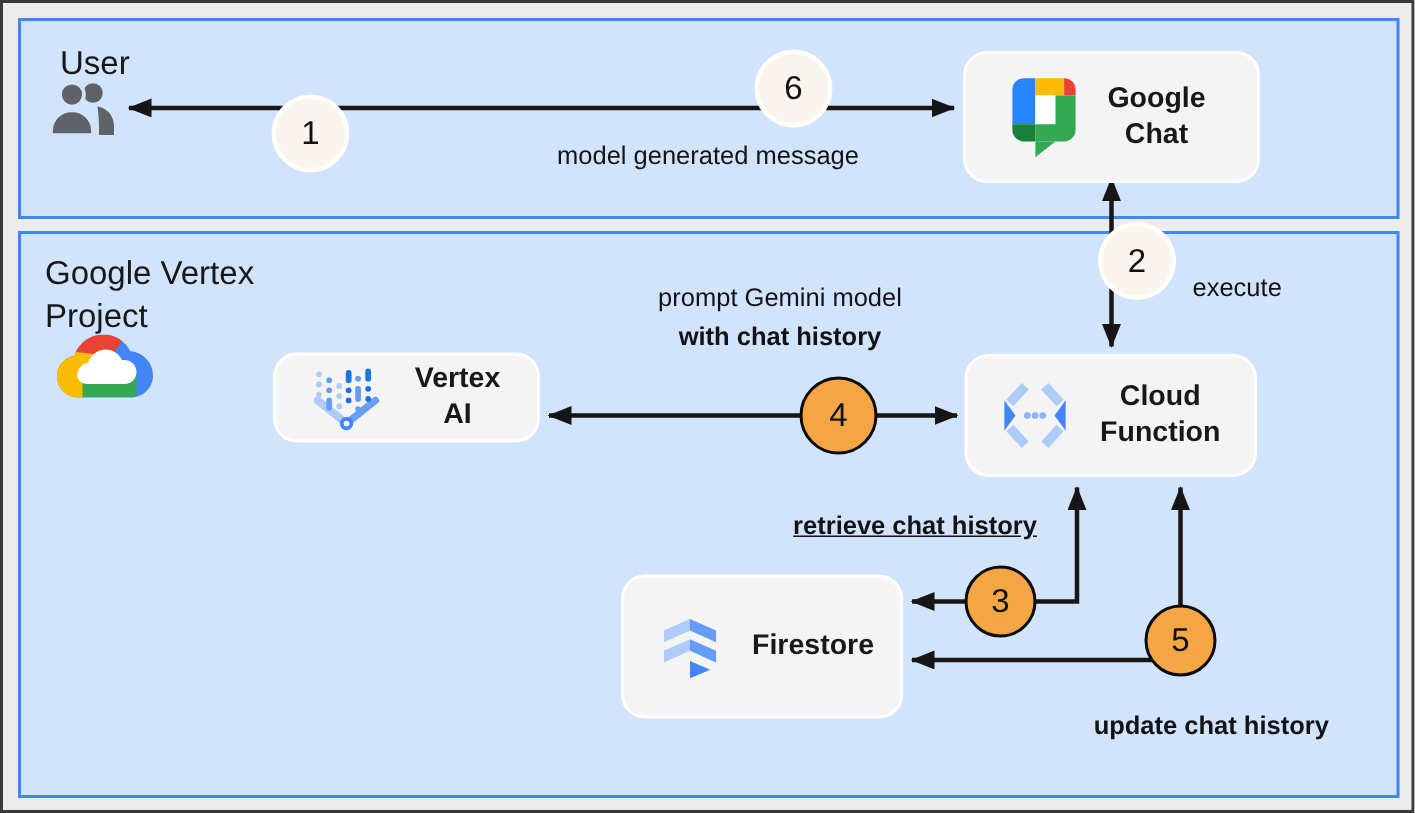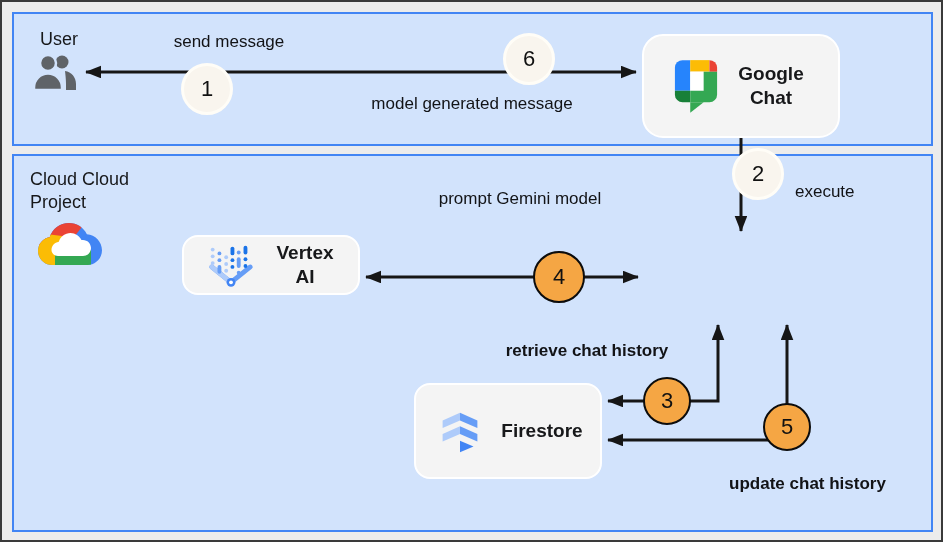--- a/index.html
+++ b/index.html
@@ -4,30 +4,30 @@
 <style>
   html,body{margin:0;padding:0;background:#ececec;}
   .stage{
     position:relative;width:943px;height:542px;box-sizing:border-box;
     background:#ececec;border:2px solid #3a3a3a;overflow:hidden;
     font-family:"Liberation Sans",sans-serif;color:#17181a;
   }
   .panel{position:absolute;box-sizing:border-box;background:#d2e3fc;border:2px solid #4285f4;z-index:1;}
   .panel-user{left:10px;top:10px;width:921px;height:134px;}
   .panel-gcp{left:10px;top:152px;width:921px;height:378px;}
-  .panel-label{position:absolute;font-size:18px;font-weight:500;z-index:5;line-height:1.3;}
+  .panel-label{position:absolute;font-size:22px;font-weight:500;z-index:5;line-height:1.3;}
   .lbl-user{left:38px;top:26px;}
   .lbl-gcp{left:28px;top:166px;width:140px;}
   .wires{position:absolute;left:0;top:0;width:943px;height:542px;z-index:2;}
   .node{
     position:absolute;box-sizing:border-box;background:#f4f4f4;border:2px solid #ffffff;
     border-radius:16px;display:flex;align-items:center;justify-content:center;gap:14px;z-index:3;
   }
   .node-label{font-weight:700;font-size:19px;text-align:center;line-height:1.25;color:#17181a;}
-  .node-chat{left:640px;top:32px;width:198px;height:104px;border-radius:21px;}
+  .node-chat{left:640px;top:32px;width:198px;height:88px;}
   .node-chat .node-label{width:76px;}
   .node-vertex{left:180px;top:233px;width:178px;height:60px;}
   .node-vertex .node-label{width:66px;}
   .node-cf{left:641px;top:234px;width:195px;height:82px;}
   .node-cf .node-label{width:88px;}
   .node-fs{left:412px;top:381px;width:188px;height:96px;}
   .badge{
     position:absolute;box-sizing:border-box;border-radius:50%;display:flex;align-items:center;
     justify-content:center;z-index:4;font-size:22px;color:#111;
   }
@@ -40,36 +40,36 @@
   .badge-3{left:641px;top:375px;width:48px;height:48px;}
   .badge-5{left:761px;top:401px;width:48px;height:48px;}
   .lbl{position:absolute;font-size:17px;font-weight:500;white-space:nowrap;z-index:5;color:#121316;}
   .lbl.bold{font-weight:700;}
   .lbl.center{transform:translateX(-50%);}
   .lbl-send{left:227px;top:30px;}
   .lbl-answer{left:470px;top:92px;}
   .lbl-execute{left:793px;top:180px;}
   .lbl-prompt1{left:518px;top:187px;}
   .lbl-prompt2{left:518px;top:213px;}
-  .lbl-retrieve{left:585px;top:339px;}
+  .lbl-retrieve{left:608px;top:339px;text-decoration:underline;}
   .lbl-update{left:791px;top:472px;padding-left:29px;}
   .iconwrap{position:absolute;z-index:5;line-height:0;}
   .icon-user{left:30px;top:50px;}
   .icon-gcp{left:36px;top:220px;}
 </style>
 </head>
 <body>
 
 <div class="stage">
 
   <div class="panel panel-user"></div>
   <div class="panel panel-gcp"></div>
 
   <div class="panel-label lbl-user">User</div>
-  <div class="panel-label lbl-gcp">Cloud Cloud Project</div>
+  <div class="panel-label lbl-gcp">Google Vertex Project</div>
 
   <svg class="wires" viewBox="0 0 943 542">
     <defs>
       <marker id="ah" markerWidth="5.5" markerHeight="4.4" refX="5" refY="2.1" orient="auto-start-reverse" markerUnits="strokeWidth">
         <path d="M0,0 L5.3,2.1 L0,4.2 Z" fill="#161616"></path>
       </marker>
     </defs>
     <g stroke="#161616" stroke-width="3" fill="none">
       <path d="M84,70 H634" marker-start="url(#ah)" marker-end="url(#ah)"></path>
       <path d="M739,117 V229" marker-start="url(#ah)" marker-end="url(#ah)"></path>
@@ -149,20 +149,38 @@
             <rect x="27.5" y="26" width="4" height="4" rx="2"></rect>
           <rect x="41" y="6" width="4" height="9" rx="2"></rect>
             <rect x="41" y="18" width="4" height="4" rx="2"></rect>
             <rect x="41" y="25" width="4" height="4" rx="2"></rect>
         </g>
       </svg>
     </span>
     <span class="node-label">Vertex AI</span>
   </div>
 
+  <div class="node node-cf">
+    <span class="iconwrap" style="position:static">
+      <svg width="52" height="52" viewBox="0 0 56 56">
+        <g stroke="#aecbfa" stroke-width="7" fill="none">
+          <path d="M21,7 L10,19"></path>
+            <path d="M10,37 L21,49"></path>
+          <path d="M35,7 L46,19"></path>
+            <path d="M46,37 L35,49"></path>
+        </g>
+        <polygon points="6,17 14,28 6,39" fill="#4285f4"></polygon>
+        <polygon points="50,17 42,28 50,39" fill="#4285f4"></polygon>
+        <circle cx="22.5" cy="28" r="2.4" fill="#8ab4f8"></circle>
+        <circle cx="28" cy="28" r="2.4" fill="#8ab4f8"></circle>
+        <circle cx="33.5" cy="28" r="2.4" fill="#8ab4f8"></circle>
+      </svg>
+    </span>
+    <span class="node-label">Cloud Function</span>
+  </div>
 
   <div class="node node-fs">
     <span class="iconwrap" style="position:static">
       <svg width="54" height="54" viewBox="0 0 56 56">
         <polygon points="10,17 28,9 28,17 10,25" fill="#aecbfa"></polygon>
         <polygon points="46,17 28,9 28,17 46,25" fill="#669df6"></polygon>
         <polygon points="10,31 28,23 28,31 10,39" fill="#aecbfa"></polygon>
         <polygon points="46,31 28,23 28,31 46,39" fill="#669df6"></polygon>
         <polygon points="28,38 42,44 28,50" fill="#4285f4"></polygon>
       </svg>
@@ -170,20 +188,20 @@
     <span class="node-label">Firestore</span>
   </div>
 
   <div class="badge badge-cream badge-1">1</div>
   <div class="badge badge-cream badge-6">6</div>
   <div class="badge badge-cream badge-2">2</div>
   <div class="badge badge-orange badge-4">4</div>
   <div class="badge badge-orange badge-3">3</div>
   <div class="badge badge-orange badge-5">5</div>
 
-  <div class="lbl center lbl-send">send message</div>
   <div class="lbl center lbl-answer">model generated message</div>
   <div class="lbl lbl-execute">execute</div>
   <div class="lbl center lbl-prompt1">prompt Gemini model</div>
+  <div class="lbl bold center lbl-prompt2">with chat history</div>
   <div class="lbl bold center lbl-retrieve">retrieve chat history</div>
   <div class="lbl bold center lbl-update">update chat history</div>
 
 </div>
 
 </body></html>

